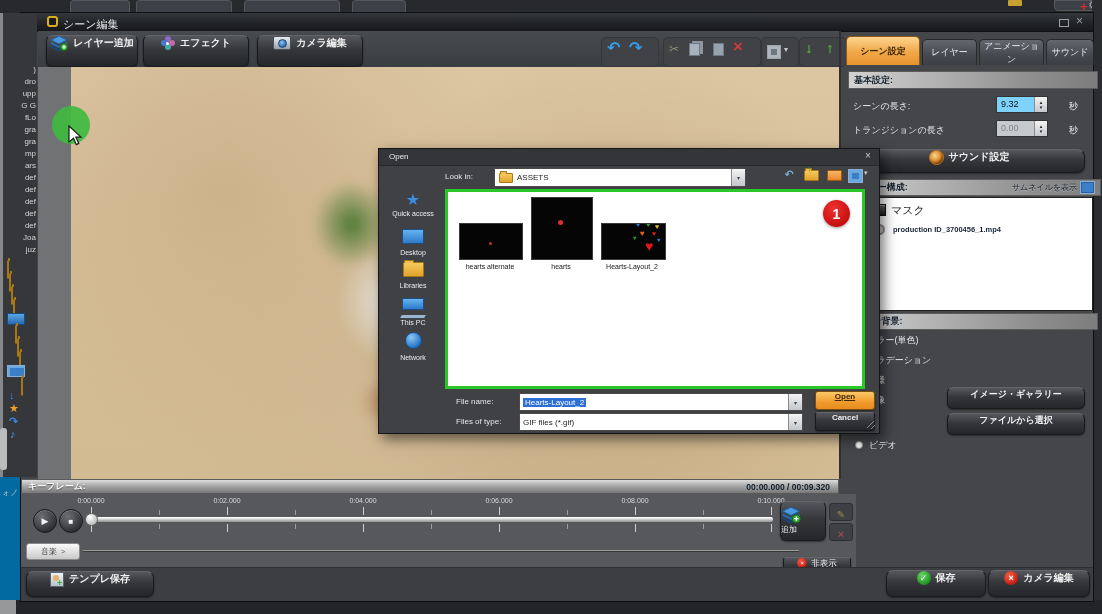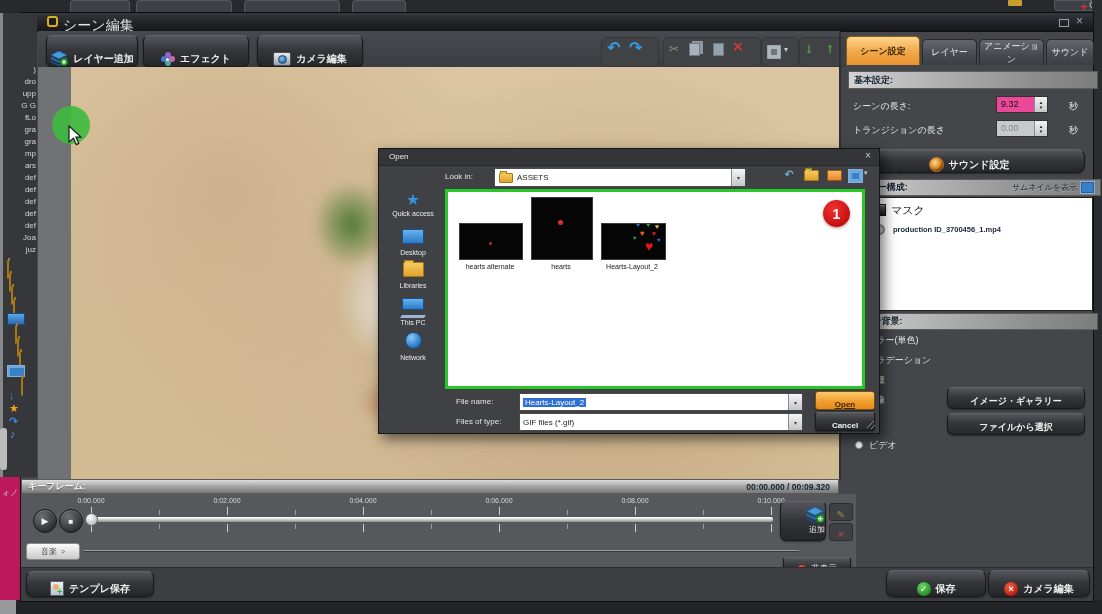--- a/index.html
+++ b/index.html
@@ -1,20 +1,20 @@
 <!DOCTYPE html>
 <html><head>
 <meta charset="utf-8">
 <style>
   html,body{margin:0;padding:0;background:#111}
   .screen{position:relative;width:1102px;height:614px;overflow:hidden;background:#2a2c2f;
     font-family:"Liberation Sans","DejaVu Sans",sans-serif;-webkit-font-smoothing:antialiased}
   .a{position:absolute}
   .btn{background:linear-gradient(180deg,#55575c,#35373b 45%,#242629);border:1px solid #191a1c;
-    border-top-color:#63656a;border-radius:6px;color:#f0f0f0;display:flex;align-items:flex-end;
+    border-top-color:#63656a;border-radius:6px;color:#f0f0f0;display:flex;align-items:flex-start;
     justify-content:center;gap:5px;box-shadow:0 1px 2px rgba(0,0,0,.45);font-size:10px;font-weight:bold;cursor:default}
   .hdr{background:linear-gradient(180deg,#d6d6d6,#9a9a9a 55%,#848484);background-image:linear-gradient(90deg,#d2d2d2,#8d8d8d 75%,#7d7d7d);
     border:1px solid #5c5c5c;color:#13202c;font-weight:bold;font-size:9px;padding:0 5px;
     text-shadow:0 1px 0 rgba(255,255,255,.35);display:flex;align-items:center}
   .tab{border-radius:5px 5px 0 0;font-size:9px;text-align:center;border:1px solid #26282a;border-bottom:none;
     display:flex;align-items:center;justify-content:center}
   .tab.on{background:linear-gradient(180deg,#fcd58f,#f1a747 55%,#e8932f);color:#3c2605;font-weight:bold;border-color:#8a5a18}
   .tab.off{background:linear-gradient(180deg,#64676d,#46494f 60%,#3b3e43);color:#e6e8ea}
   .combo{background:#fff;border:1px solid #4a4a4a;display:flex;align-items:center;font-size:8px;color:#222;overflow:hidden}
   .arrowbtn{margin-left:auto;width:13px;height:100%;background:linear-gradient(#f4f4f4,#c3c7cb);
@@ -24,21 +24,21 @@
     border:1px solid #a87816;border-bottom:none;border-radius:1px 1px 0 0}
   .frag{position:absolute;left:5px;width:31px;color:#d6d6d6;font-size:8px;text-align:right;white-space:nowrap;overflow:hidden}
   .ticklbl{position:absolute;width:48px;text-align:center;font-size:7px;color:#dadada}
   .tick{position:absolute;width:1px;background:#cfcfcf}
   .mtick{position:absolute;width:1px;background:#9d9d9d}
   .rlabel{position:absolute;font-size:9px;color:#e9e9e9;white-space:nowrap}
   .radio{position:absolute;width:8px;height:8px;border-radius:50%;border:1px solid #cfd2d5;background:#3c3e41;box-sizing:border-box}
   .sidelbl{font-size:7px;color:#ececec;display:block;margin-top:1px;text-align:center}
   .thumb{position:absolute;background:#050505;border:1px solid #3a3a3a}
   .cap{position:absolute;font-size:7px;color:#161616;text-align:center;white-space:nowrap}
-  .spin{position:absolute;background:#ec4899;border:1px solid #333;display:flex;box-sizing:border-box}
+  .spin{position:absolute;background:#7dd3fc;border:1px solid #333;display:flex;box-sizing:border-box}
   .spin .val{flex:1;font-size:9px;color:#111;padding:2px 0 0 4px}
   .spin .ud{width:12px;background:linear-gradient(#f2f2f2,#c6cacd);border-left:1px solid #8a8a8a;
     display:flex;flex-direction:column;align-items:center;justify-content:center;font-size:4.5px;color:#222;line-height:5px}
   .spin.dis{background:#c6cacc}.spin.dis .val{color:#818488}
   .circbtn{position:absolute;border-radius:50%;background:radial-gradient(circle at 35% 30%,#6d6f73,#2c2e31 75%);
     border:1px solid #17181a;color:#f2f2f2;display:flex;align-items:center;justify-content:center;box-shadow:inset 0 1px 1px rgba(255,255,255,.25)}
   .navicon{position:absolute;display:flex;align-items:center;justify-content:center}
 </style>
 </head>
 <body>
@@ -56,21 +56,21 @@
   <span class="a" style="left:1080px;top:-1px;font-size:13px;font-weight:bold;color:#d03030">+</span>
 
   <div class="a" style="left:1092px;top:0;width:10px;height:614px;background:#2a2c2f"></div>
   <div class="a" style="left:0;top:600px;width:1102px;height:14px;background:#222427"></div>
   <div class="a" style="left:0;top:598px;width:16px;height:16px;background:#96989a"></div>
 
   <div class="a" style="left:20px;top:12px;width:1072px;height:588px;background:#45464a;border:1px solid #0e0f10;z-index:2">
 
     <div class="a" style="left:0;top:0;width:1072px;height:18px;background:linear-gradient(#34373c,#202226 60%,#17181b);border-bottom:1px solid #101113">
       <span class="a" style="left:26px;top:3px;width:11px;height:11px;background:#1c1c1c;border:2px solid #d8b020;border-radius:3px;box-sizing:border-box"></span>
-      <span class="a" style="left:42px;top:4px;font-size:14px;color:#e3e3e5">シーン編集</span>
+      <span class="a" style="left:42px;top:4px;font-size:11px;color:#e3e3e5">シーン編集</span>
       <span class="a" style="left:1038px;top:6px;width:8px;height:6px;border:1px solid #9aa0a6"></span>
       <span class="a" style="left:1055px;top:1px;font-size:12px;color:#9aa0a6">×</span>
     </div>
 
     <div class="a" style="left:17px;top:18px;width:801px;height:36px;background:linear-gradient(#474a4e,#3a3d41)"></div>
     <div class="btn a" style="left:25px;top:22px;width:90px;height:30px">
       <svg width="18" height="15" viewBox="0 0 18 15">
         <path d="M9 0 L17 4 L9 8 L1 4 Z" fill="#4a9ae0" stroke="#1f5f9a"></path>
         <path d="M1 7 L9 11 L17 7" fill="none" stroke="#2a6aa8" stroke-width="2"></path>
         <path d="M1 10.5 L9 14.5 L17 10.5" fill="none" stroke="#174876" stroke-width="2"></path>
@@ -322,21 +322,21 @@
     <span class="folder a" style="left:7px;top:326px;width:16px;height:10px"></span>
     <span class="folder a" style="left:7px;top:339px;width:16px;height:10px"></span>
     <span class="a" style="left:7px;top:352px;width:16px;height:10px;background:#3a80c8;border:1px solid #8ab0d8;box-shadow:inset 2px 2px 0 #6aa8e0"></span>
     <span class="folder a" style="left:7px;top:365px;width:16px;height:10px"></span>
     <span class="a" style="left:9px;top:376px;font-size:11px;font-weight:bold;color:#3a8ae0">↓</span>
     <span class="a" style="left:9px;top:389px;font-size:11px;color:#f0a020">★</span>
     <span class="a" style="left:9px;top:402px;font-size:11px;font-weight:bold;color:#3a8ae0">↷</span>
     <span class="a" style="left:10px;top:415px;font-size:11px;color:#4a9ae0">♪</span>
     <div class="a" style="left:0;top:415px;width:7px;height:42px;background:#bcbcbc;border-radius:3px"></div>
   </div>
-  <div class="a" style="left:0;top:477px;width:20px;height:123px;background:#be185d;z-index:5">
+  <div class="a" style="left:0;top:477px;width:20px;height:123px;background:#0369a1;z-index:5">
     <span class="a" style="left:2px;top:10px;font-size:8px;color:#cfcfcf">ォノ</span>
   </div>
 
   <div class="a" style="left:378px;top:148px;width:500px;height:284px;background:#3f4144;border:1px solid #141517;box-shadow:4px 5px 12px rgba(0,0,0,.55);z-index:10">
     <div class="a" style="left:0;top:0;width:500px;height:16px;background:#333538;border-bottom:1px solid #26282a">
       <span style="position:absolute;left:10px;top:3px;font-size:8px;color:#e8e8e8">Open</span>
       <span style="position:absolute;left:486px;top:1px;font-size:10px;color:#c8c8c8">×</span>
     </div>
 
     <span class="a" style="left:66px;top:23px;font-size:8px;color:#e4e4e4">Look in:</span>

